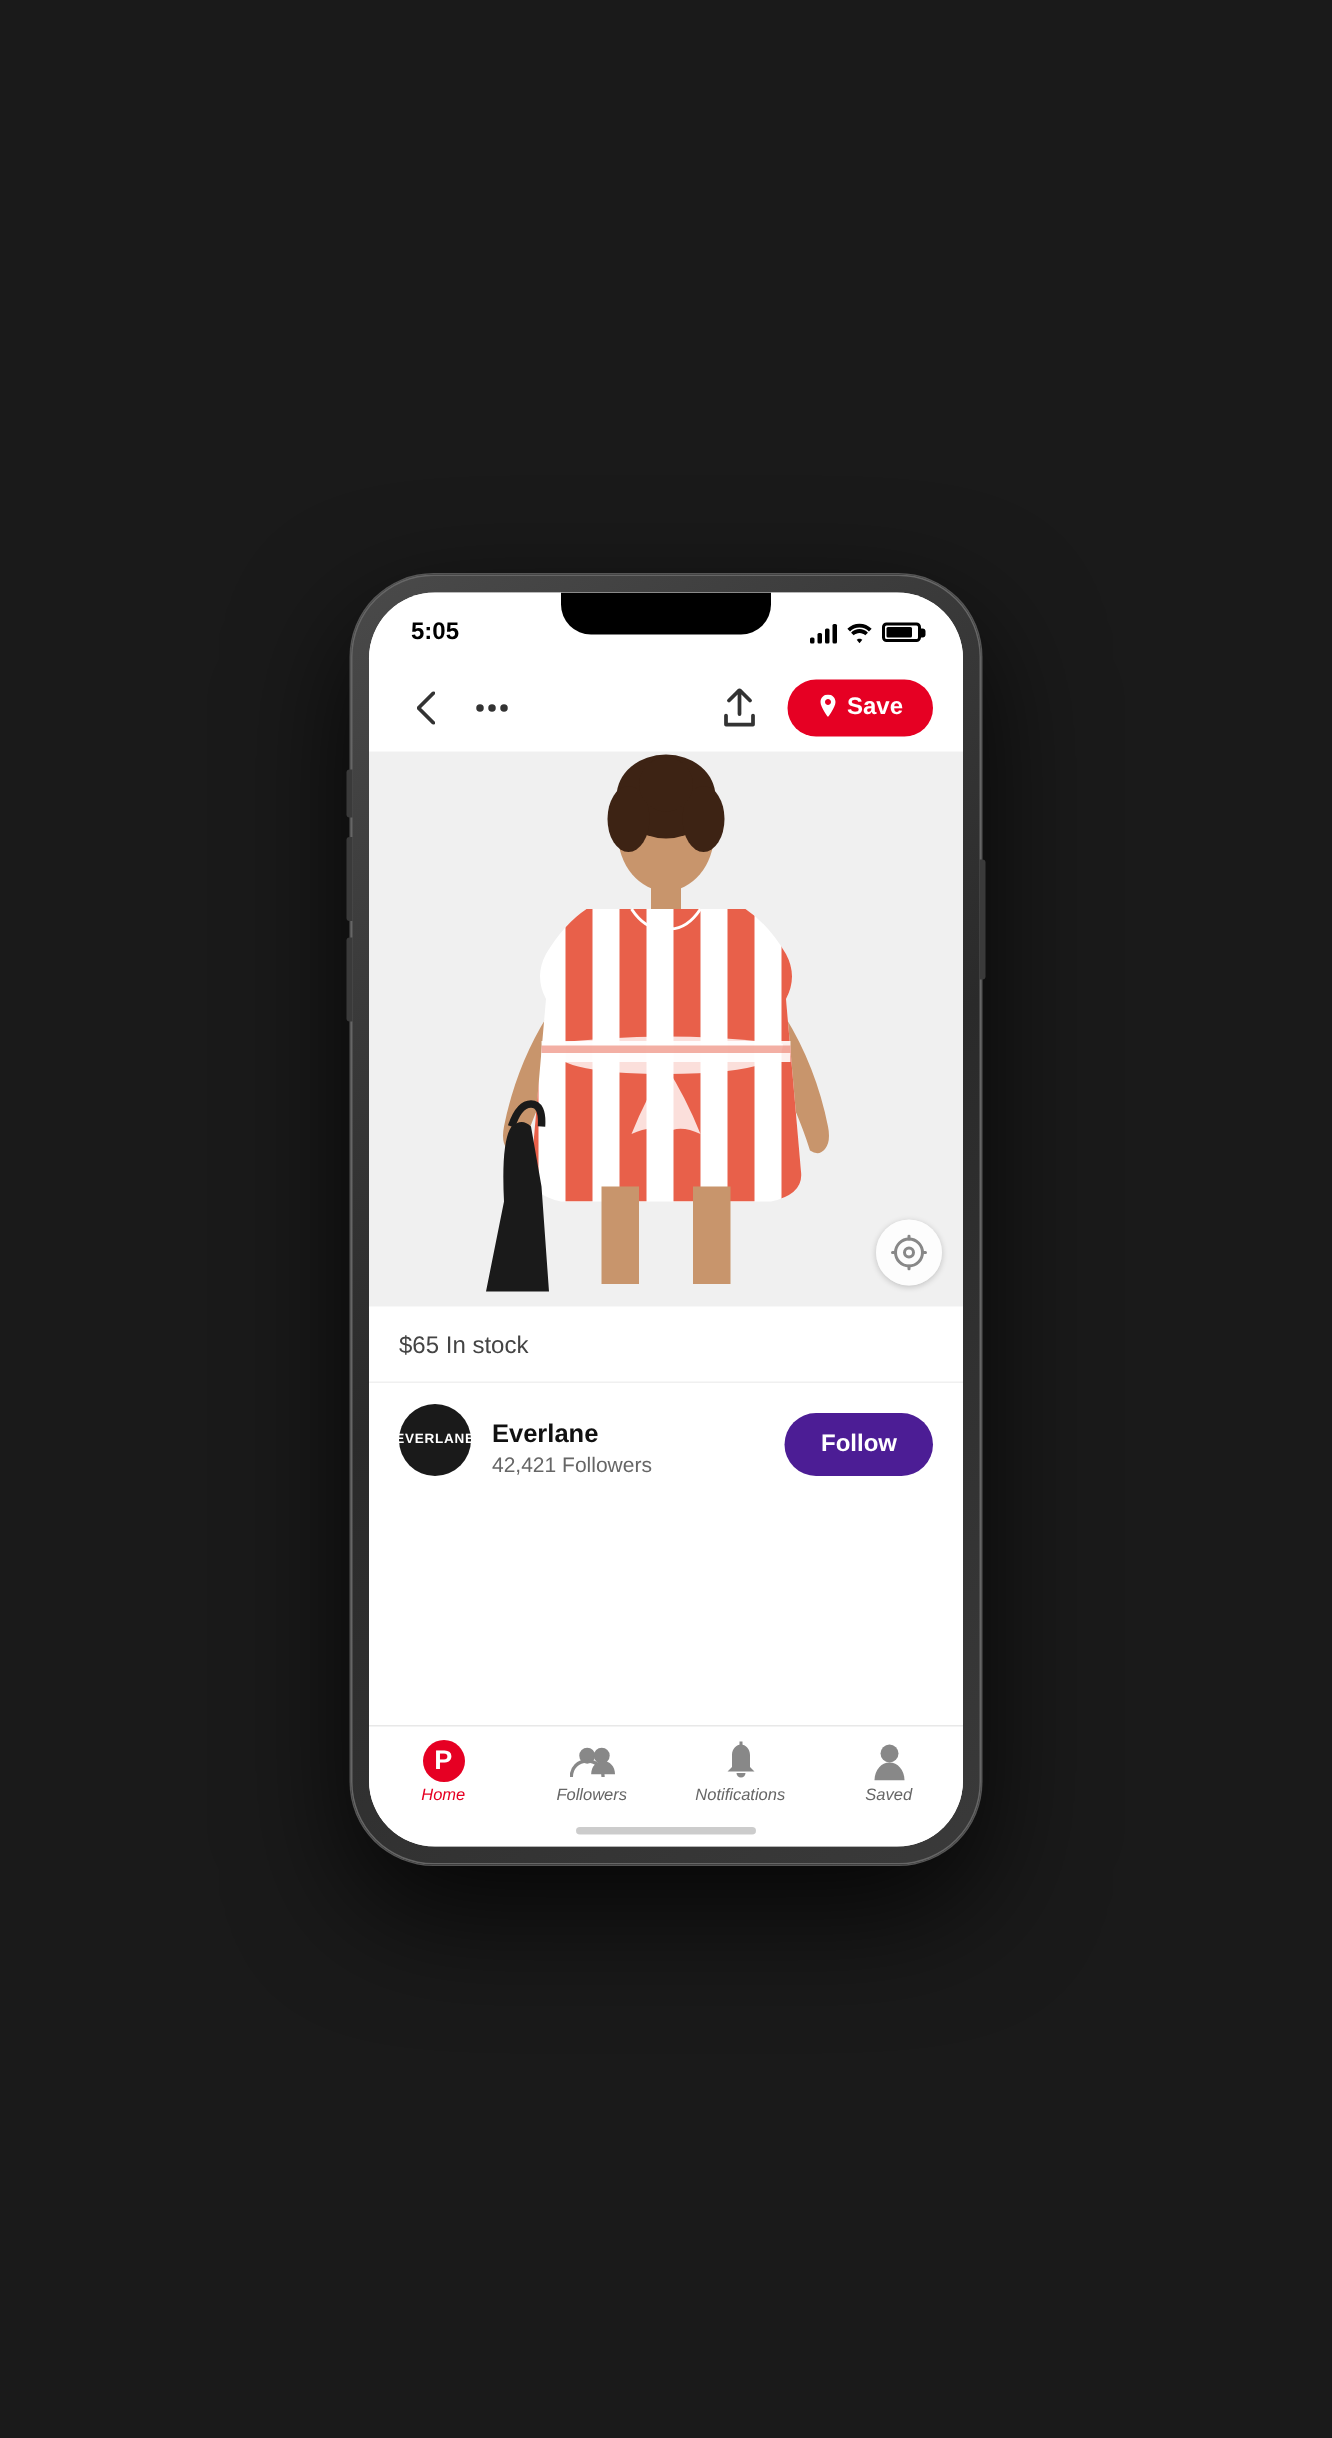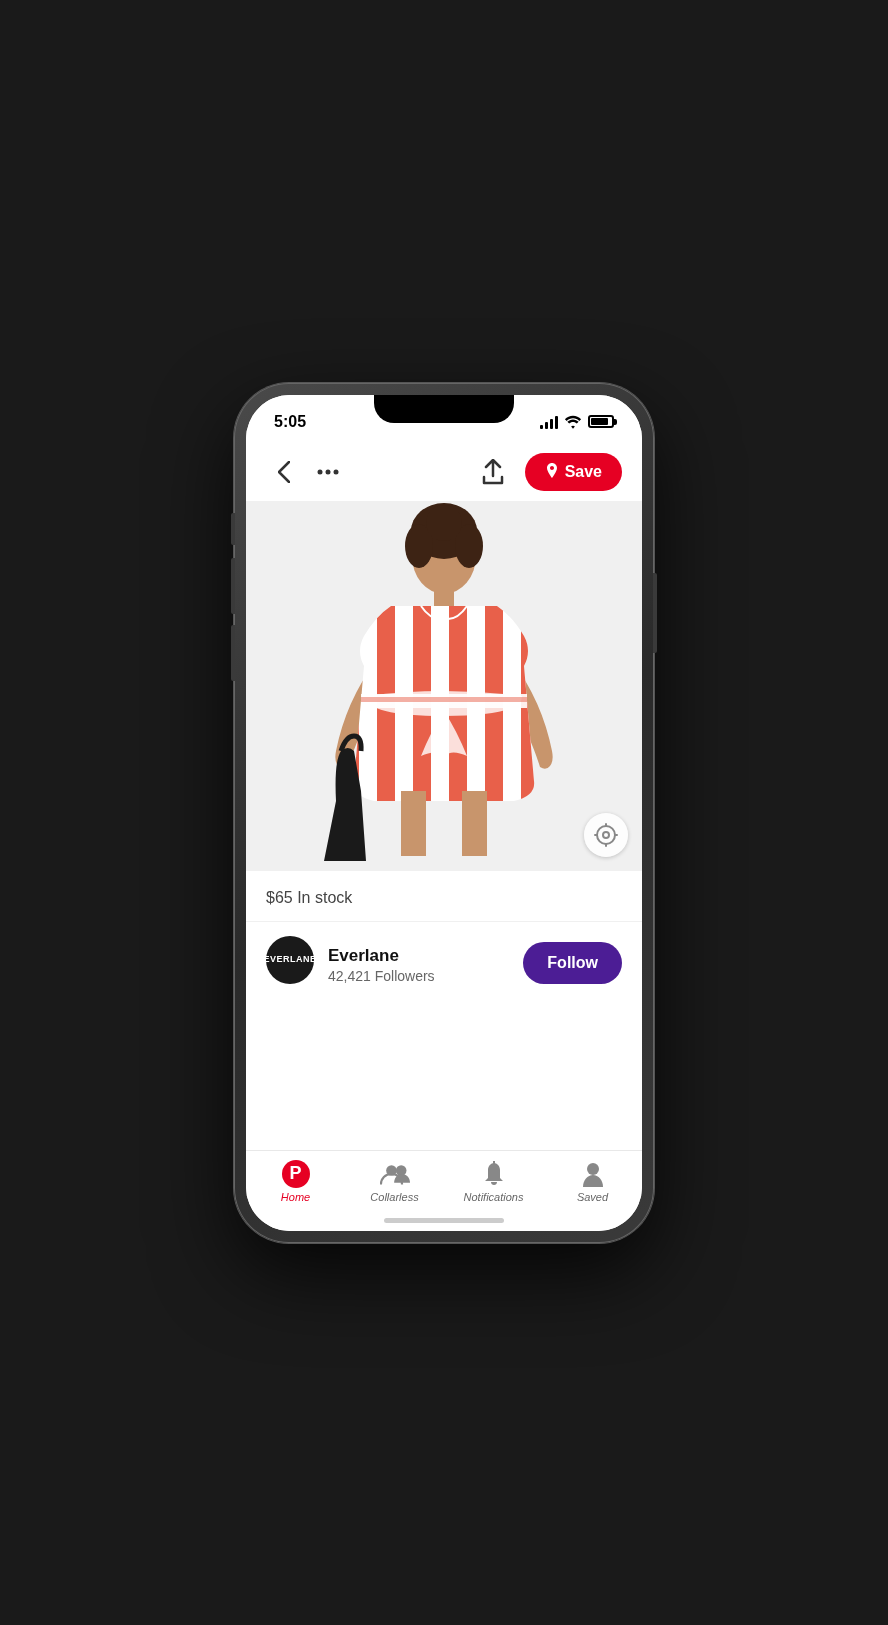--- a/index.html
+++ b/index.html
@@ -542,21 +542,21 @@
       <div class="tab-item">
         <div class="tab-icon">
           <svg width="34" height="24" viewBox="0 0 34 24">
             <circle cx="13" cy="8" r="6" fill="#888"></circle>
             <circle cx="24" cy="8" r="6" fill="#888"></circle>
             <path d="M1 24c0-7 5-12 12-12" stroke="#888" stroke-width="2.5" fill="none"></path>
             <path d="M25 24c0-7-5-12-12-12" stroke="#888" stroke-width="2.5" fill="none"></path>
             <path d="M25 12c5 0 9 4 9 10H16c0-6 4-10 9-10z" fill="#888"></path>
           </svg>
         </div>
-        <span class="tab-label">Collarless</span>
+        <span class="tab-label">Followers</span>
       </div>
 
       <div class="tab-item">
         <div class="tab-icon">
           <svg width="24" height="26" viewBox="0 0 24 26">
             <path d="M12 2C9 2 6 5 6 9v8L3 20h18l-3-3V9c0-4-3-7-6-7z" fill="#888"></path>
             <path d="M9 21c0 1.7 1.3 3 3 3s3-1.3 3-3" fill="#888"></path>
             <line x1="12" y1="0" x2="12" y2="2" stroke="#888" stroke-width="2" stroke-linecap="round"></line>
           </svg>
         </div>

